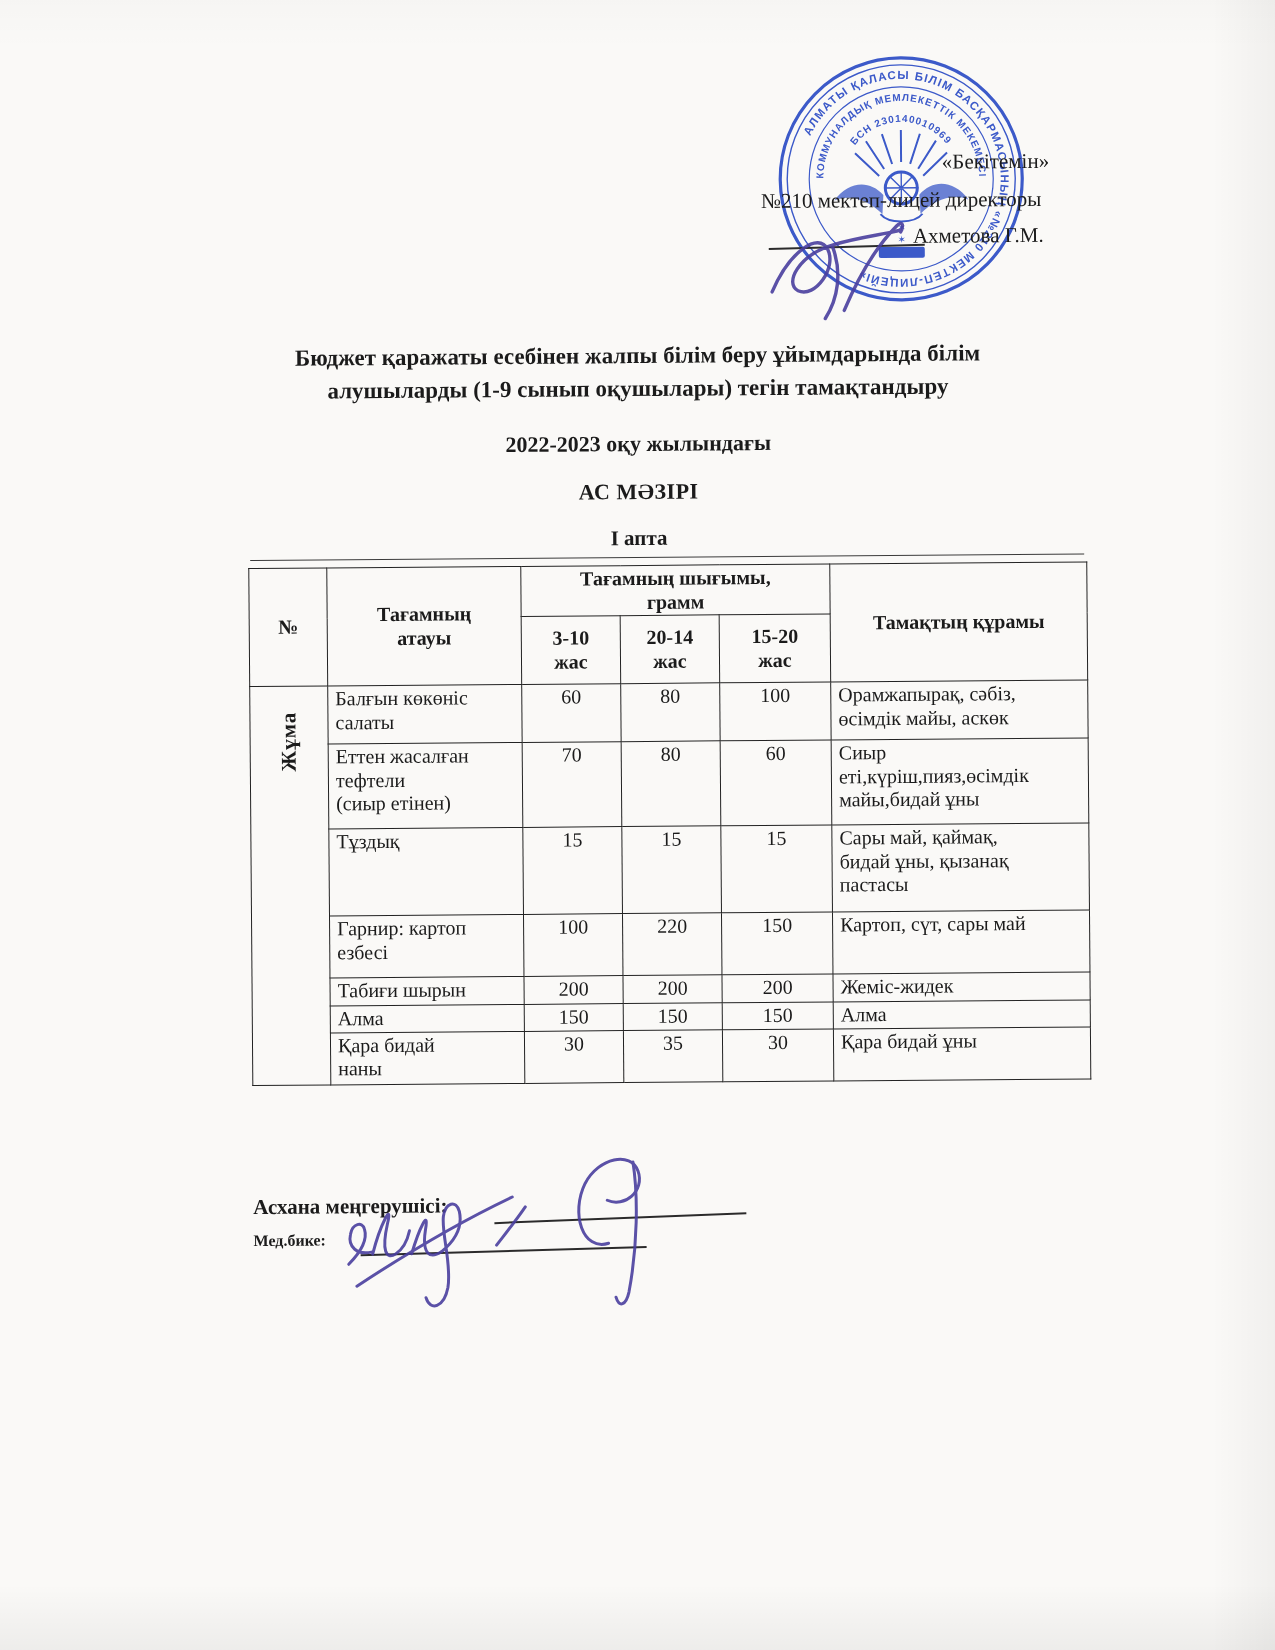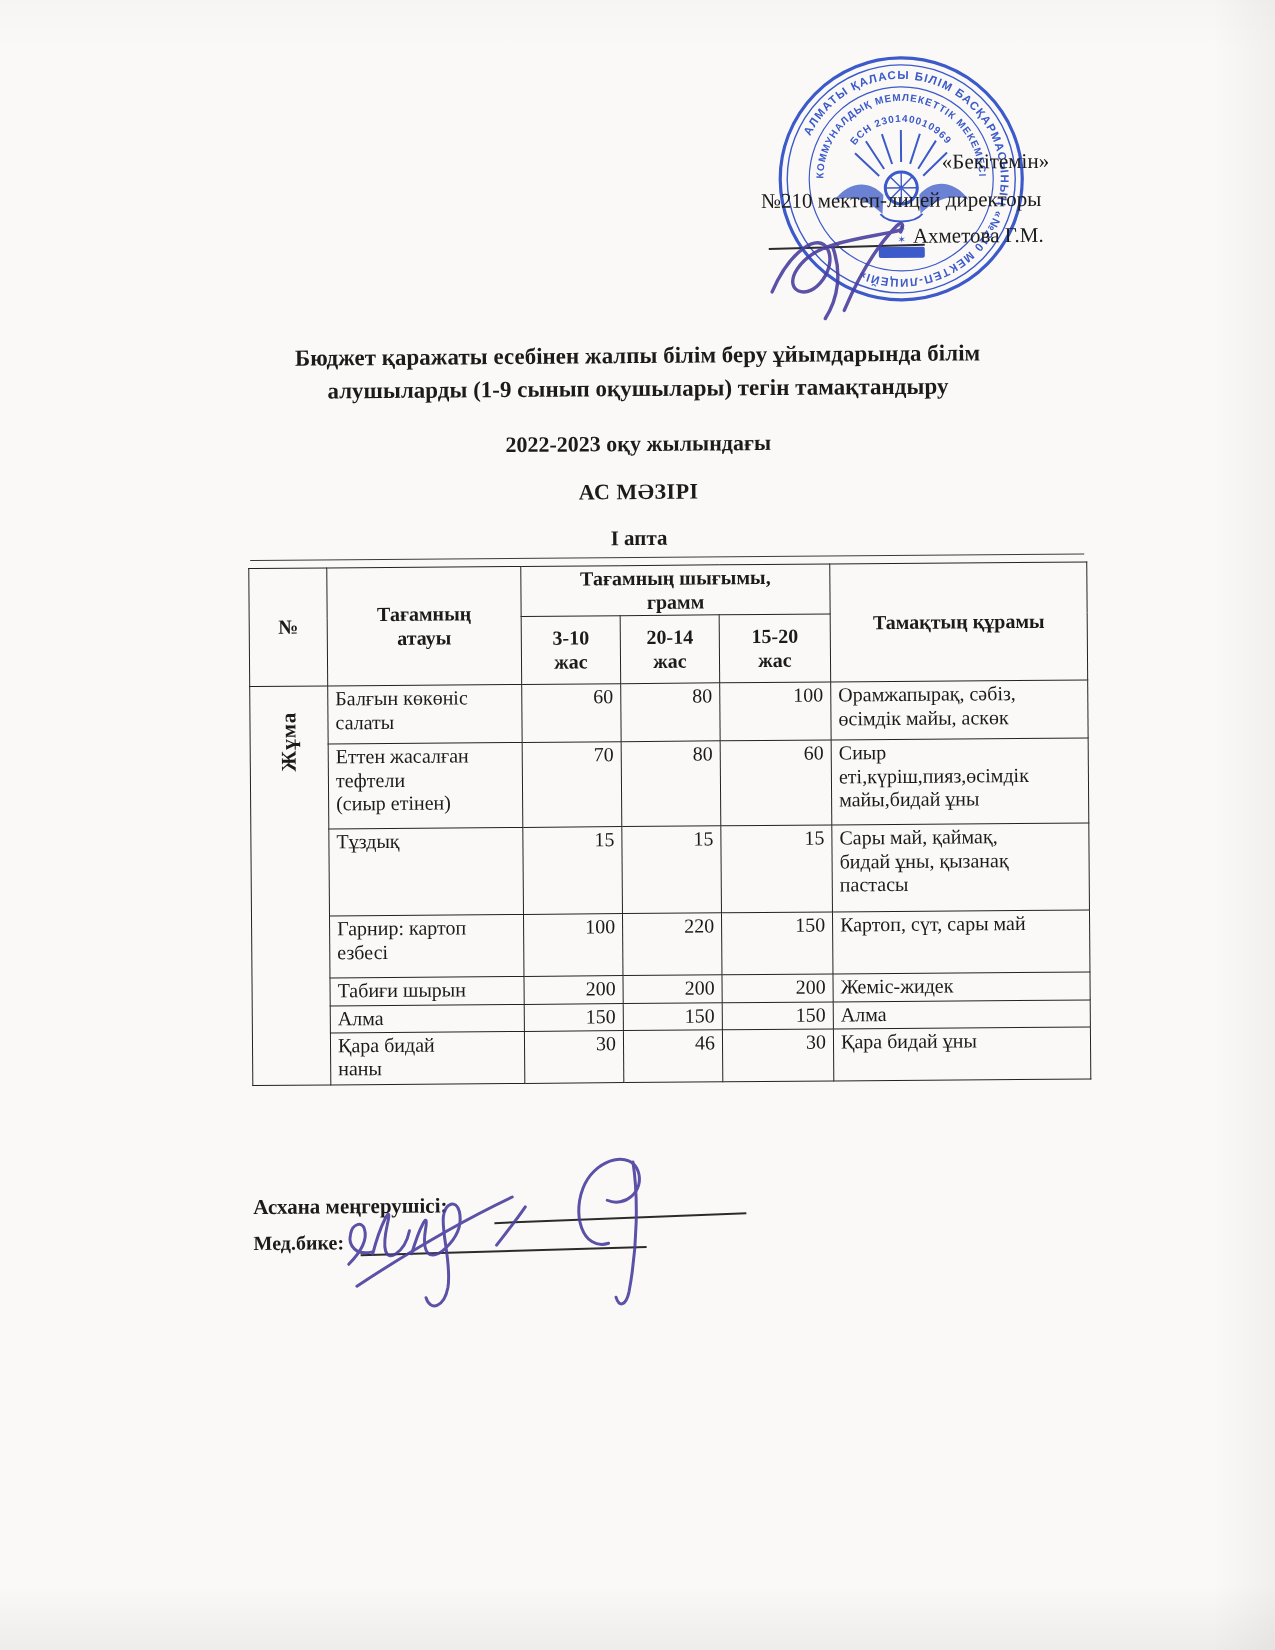--- a/index.html
+++ b/index.html
@@ -47,31 +47,31 @@
   }
   table.menu th, table.menu td{
     border:1.8px solid #232323;
     padding:1px 7px;
     vertical-align:top;
     white-space:pre-line;
     line-height:1.18;
     overflow:hidden;
   }
   table.menu th{font-weight:bold;text-align:center;vertical-align:middle;}
-  td.num{text-align:right;padding-top:3px;}
+  td.num{text-align:center;padding-top:3px;}
   td.day-cell{vertical-align:middle;text-align:center;}
   .vertical-label{
     writing-mode:vertical-rl;transform:rotate(180deg);
     font-weight:bold;font-size:21px;letter-spacing:1px;
     margin:0 auto;
   }
 
   
   .footer-label-1{position:absolute;left:249px;top:1192px;font-size:21px;font-weight:bold;}
-  .footer-label-2{position:absolute;left:249px;top:1229px;font-size:20px;font-weight:bold;}
+  .footer-label-2{position:absolute;left:249px;top:1229px;font-size:16px;font-weight:bold;}
 
   .overlay-svg{position:absolute;left:0;top:0;width:1275px;height:1650px;pointer-events:none;}
 </style>
 </head>
 <body>
 
 <div class="page">
   <div class="sheet">
 
     <svg class="stamp-svg" viewBox="0 0 250 250">
@@ -201,21 +201,21 @@
           <td>Алма</td>
           <td class="num">150</td>
           <td class="num">150</td>
           <td class="num">150</td>
           <td>Алма</td>
         </tr>
         <tr style="height:52px">
           <td>Қара бидай
 наны</td>
           <td class="num">30</td>
-          <td class="num">46</td>
+          <td class="num">35</td>
           <td class="num">30</td>
           <td>Қара бидай ұны</td>
         </tr>
       </tbody>
         </table>
     </div>
 
     <div class="footer-label-1">Асхана меңгерушісі:</div>
     <div class="footer-label-2">Мед.бике:</div>
 

